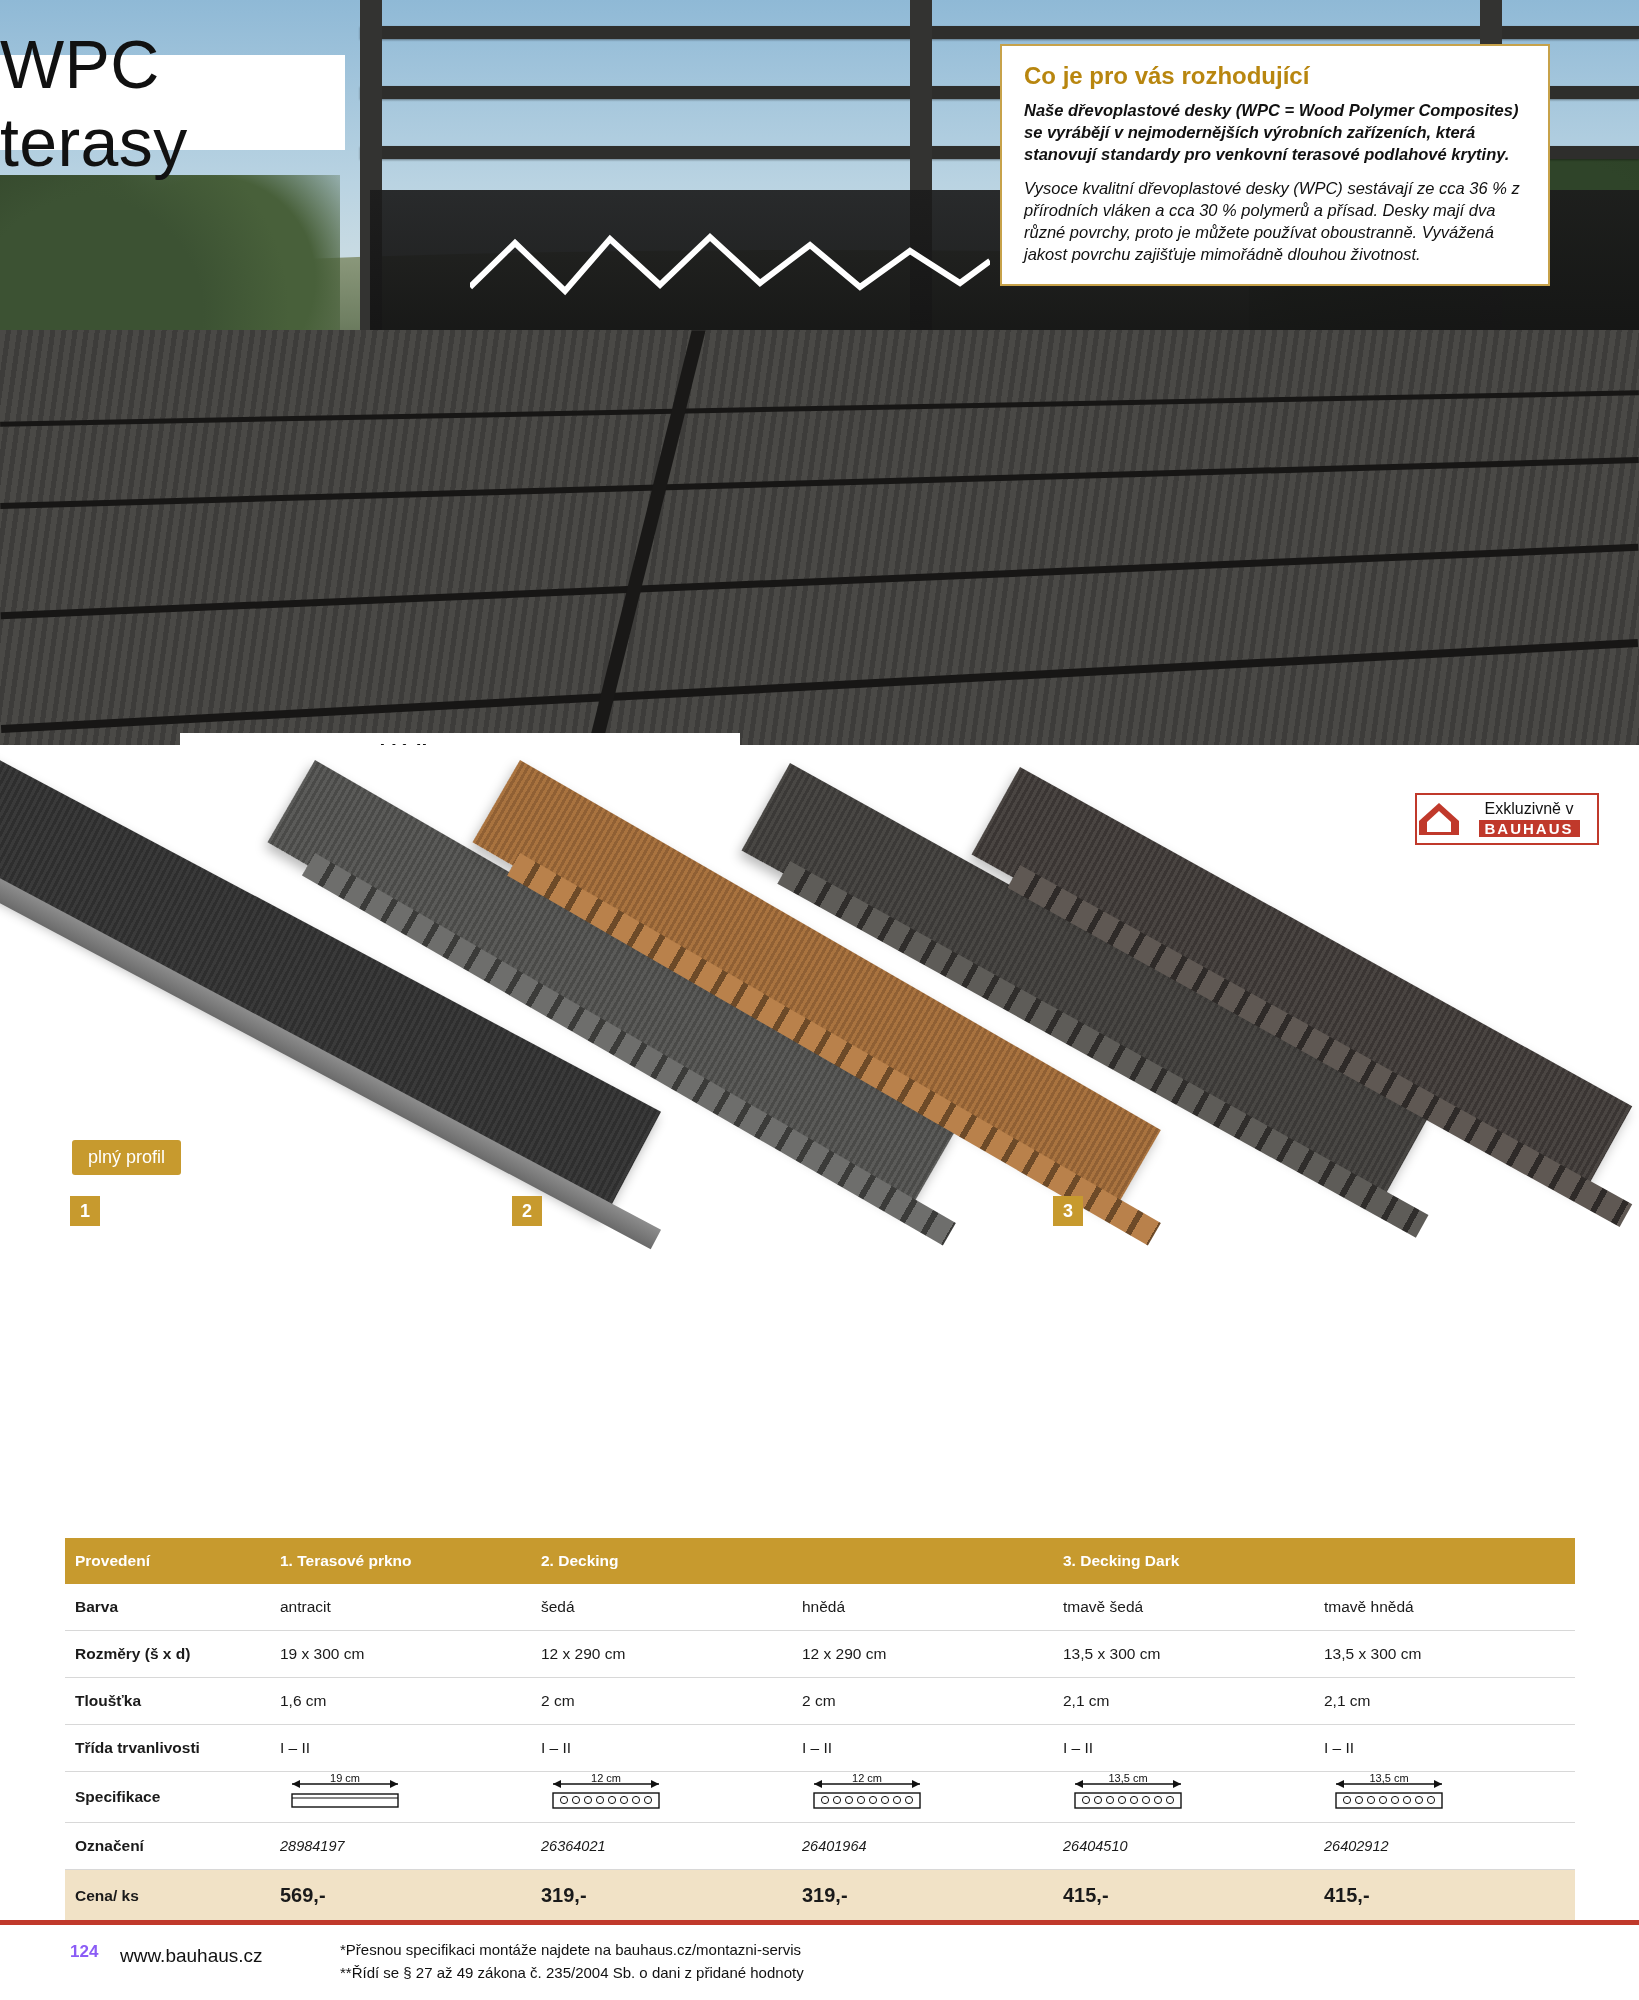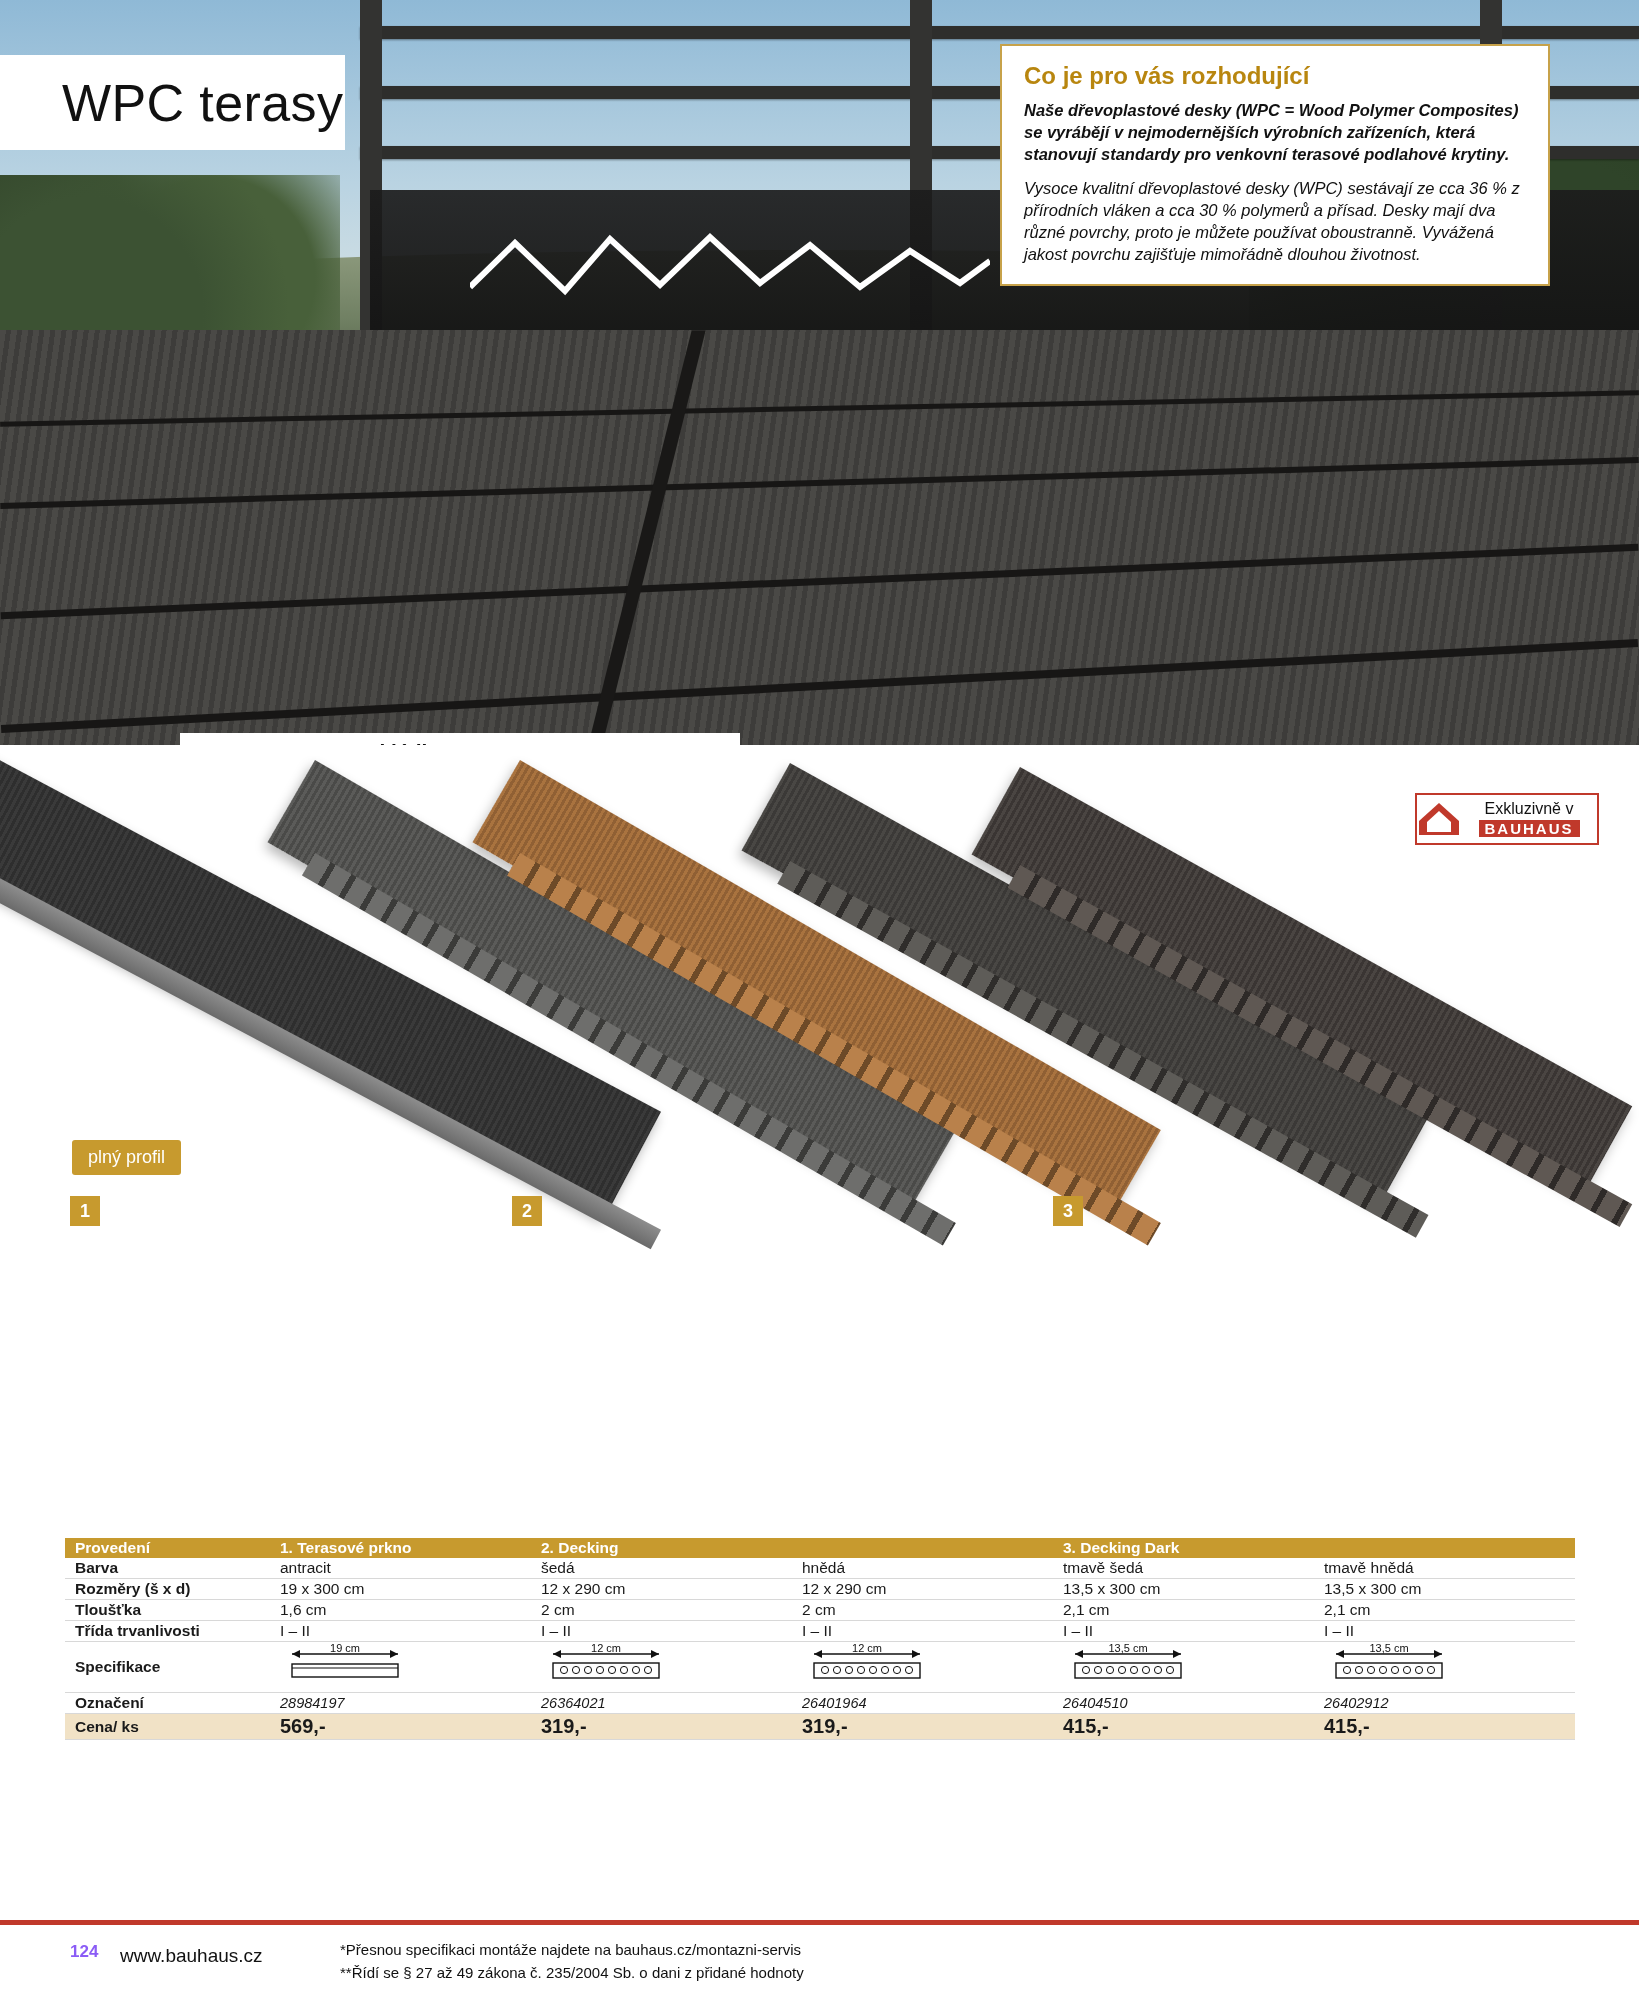--- a/index.html
+++ b/index.html
@@ -62,21 +62,21 @@
     box-shadow:inset 0 1px 0 rgba(255,255,255,.07);
   }
   .deck-gap{position:absolute;background:#171615;}
 
   
   .title-box{
     position:absolute;left:0;top:55px;width:345px;height:95px;
     background:#ffffff;display:flex;align-items:center;
   }
   .title-box span{
-    font-size:52px;color:#111;padding-left:62px;letter-spacing:.4px;
+    font-size:68px;color:#111;letter-spacing:.4px;
     font-family:"Liberation Sans", sans-serif;font-weight:400;
   }
 
   
   .info-box{
     position:absolute;left:1000px;top:44px;width:550px;
     background:#fff;border:2px solid #c7a24a;padding:16px 22px 18px 22px;
     box-sizing:border-box;
   }
   .info-box h2{
@@ -125,21 +125,21 @@
   .exclusive .logo-txt{flex:1;text-align:center;line-height:1.05;}
   .exclusive .ex-top{font-size:16px;color:#111;font-weight:400;}
   .exclusive .ex-bot{
     display:inline-block;background:#c0392b;color:#fff;font-weight:bold;
     font-size:15px;letter-spacing:2px;padding:1px 6px;margin-top:2px;
   }
 
   
   .table-wrap{position:absolute;left:65px;top:1538px;width:1510px;}
   table{border-collapse:collapse;width:100%;font-size:15.5px;}
-  th,td{text-align:left;padding:1px 10px;}
+  th,td{text-align:left;padding:14px 10px;}
   thead th{background:#c79a2e;color:#fff;font-weight:bold;font-size:15.5px;}
   tbody tr{border-bottom:1px solid #d8d8d8;}
   tbody td:first-child{font-weight:bold;width:185px;}
   tr.price-row td{background:#f1e2c6;font-weight:bold;font-size:20px;}
   tr.price-row td:first-child{font-size:15.5px;}
   td.code{font-style:italic;font-size:14.5px;}
   .spec-cell{padding-top:2px;padding-bottom:2px;}
 
   
   .footer-line{

